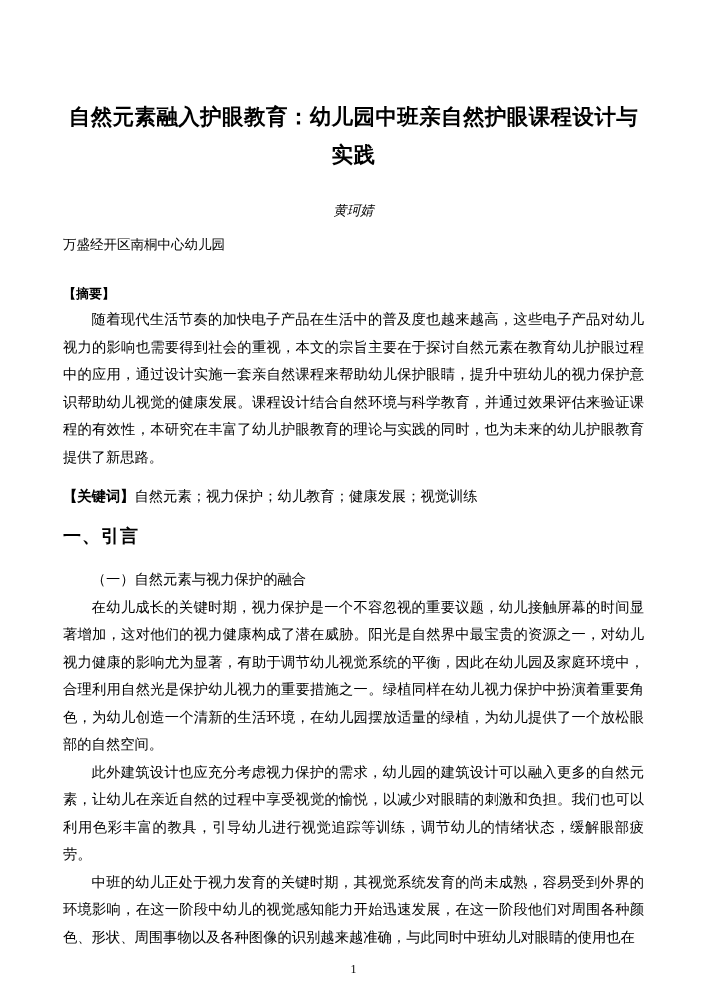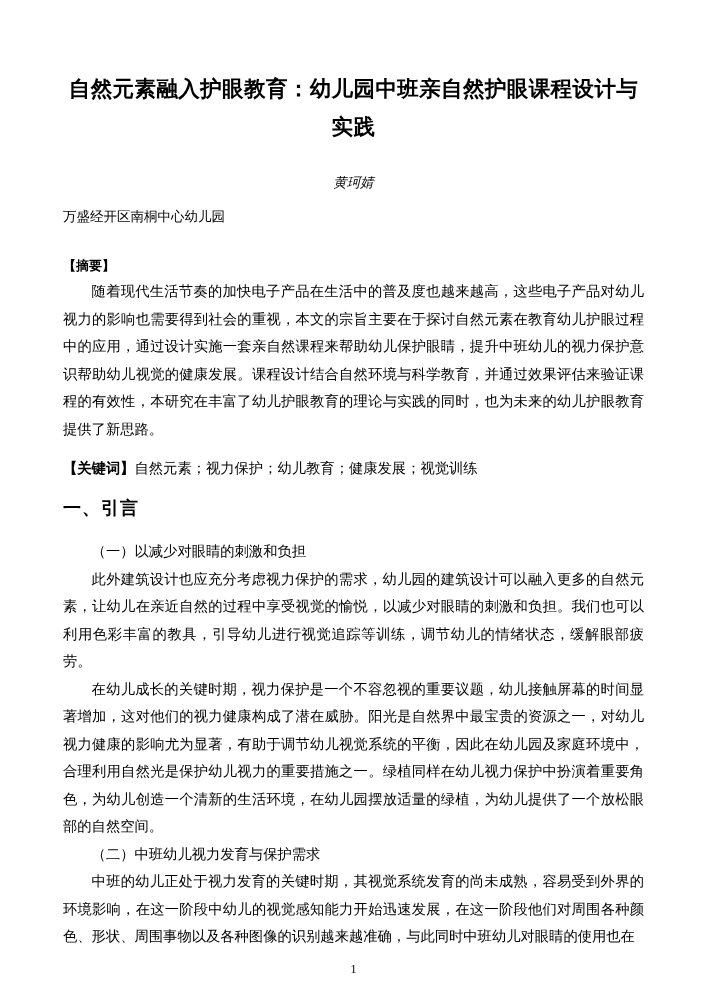--- a/index.html
+++ b/index.html
@@ -12,21 +12,21 @@
     height: 999px;
     font-family: "Liberation Serif", "DejaVu Serif", serif;
     color: #000000;
     position: relative;
     overflow: hidden;
   }
   .page {
     width: 707px;
     height: 999px;
     box-sizing: border-box;
-    padding: 48px 63px 0 63px;
+    padding: 76px 63px 0 63px;
     position: relative;
   }
   .doc-title {
     font-size: 21.5px;
     font-weight: bold;
     line-height: 38px;
     text-align: center;
     letter-spacing: 0.4px;
     margin: 22px 0 0 0;
   }
@@ -102,25 +102,24 @@
   <div class="abstract-label">【摘要】</div>
 
   <p class="body-text">随着现代生活节奏的加快电子产品在生活中的普及度也越来越高，这些电子产品对幼儿视力的影响也需要得到社会的重视，本文的宗旨主要在于探讨自然元素在教育幼儿护眼过程中的应用，通过设计实施一套亲自然课程来帮助幼儿保护眼睛，提升中班幼儿的视力保护意识帮助幼儿视觉的健康发展。课程设计结合自然环境与科学教育，并通过效果评估来验证课程的有效性，本研究在丰富了幼儿护眼教育的理论与实践的同时，也为未来的幼儿护眼教育提供了新思路。</p>
 
   <div class="keywords">
     <span class="kw-label">【关键词】</span><span>自然元素；视力保护；幼儿教育；健康发展；视觉训练</span>
   </div>
 
   <h2 class="section-heading">一、引言</h2>
 
-  <div class="sub-heading">（一）以减少对眼睛的刺激和负担</div>
+  <div class="sub-heading">（一）自然元素与视力保护的融合</div>
+
+  <p class="body-text">在幼儿成长的关键时期，视力保护是一个不容忽视的重要议题，幼儿接触屏幕的时间显著增加，这对他们的视力健康构成了潜在威胁。阳光是自然界中最宝贵的资源之一，对幼儿视力健康的影响尤为显著，有助于调节幼儿视觉系统的平衡，因此在幼儿园及家庭环境中，合理利用自然光是保护幼儿视力的重要措施之一。绿植同样在幼儿视力保护中扮演着重要角色，为幼儿创造一个清新的生活环境，在幼儿园摆放适量的绿植，为幼儿提供了一个放松眼部的自然空间。</p>
 
   <p class="body-text">此外建筑设计也应充分考虑视力保护的需求，幼儿园的建筑设计可以融入更多的自然元素，让幼儿在亲近自然的过程中享受视觉的愉悦，以减少对眼睛的刺激和负担。我们也可以利用色彩丰富的教具，引导幼儿进行视觉追踪等训练，调节幼儿的情绪状态，缓解眼部疲劳。</p>
 
-  <p class="body-text">在幼儿成长的关键时期，视力保护是一个不容忽视的重要议题，幼儿接触屏幕的时间显著增加，这对他们的视力健康构成了潜在威胁。阳光是自然界中最宝贵的资源之一，对幼儿视力健康的影响尤为显著，有助于调节幼儿视觉系统的平衡，因此在幼儿园及家庭环境中，合理利用自然光是保护幼儿视力的重要措施之一。绿植同样在幼儿视力保护中扮演着重要角色，为幼儿创造一个清新的生活环境，在幼儿园摆放适量的绿植，为幼儿提供了一个放松眼部的自然空间。</p>
-
-  <div class="sub-heading">（二）中班幼儿视力发育与保护需求</div>
 
   <p class="body-text">中班的幼儿正处于视力发育的关键时期，其视觉系统发育的尚未成熟，容易受到外界的环境影响，在这一阶段中幼儿的视觉感知能力开始迅速发展，在这一阶段他们对周围各种颜色、形状、周围事物以及各种图像的识别越来越准确，与此同时中班幼儿对眼睛的使用也在</p>
 
   <div class="page-number">1</div>
 
 </div>
 
 </body></html>

